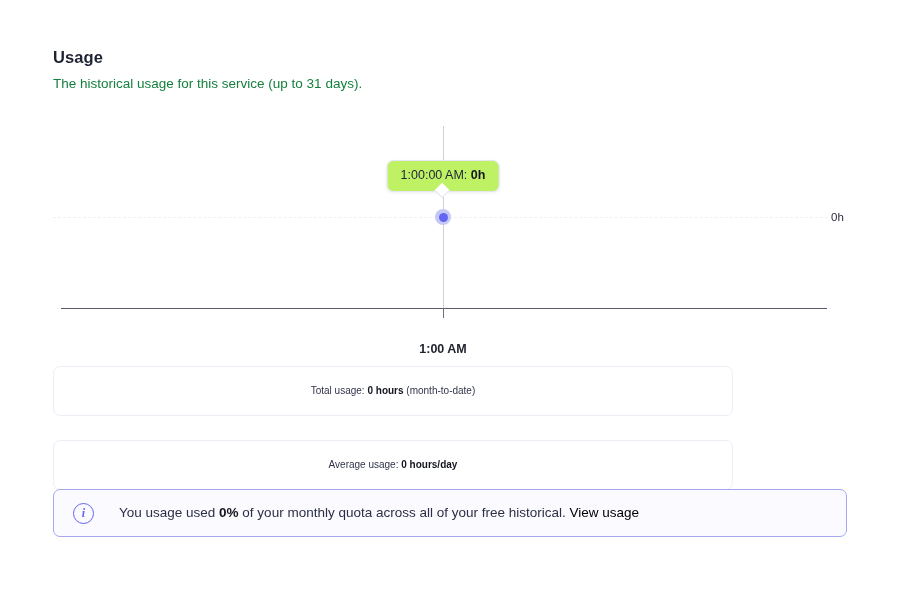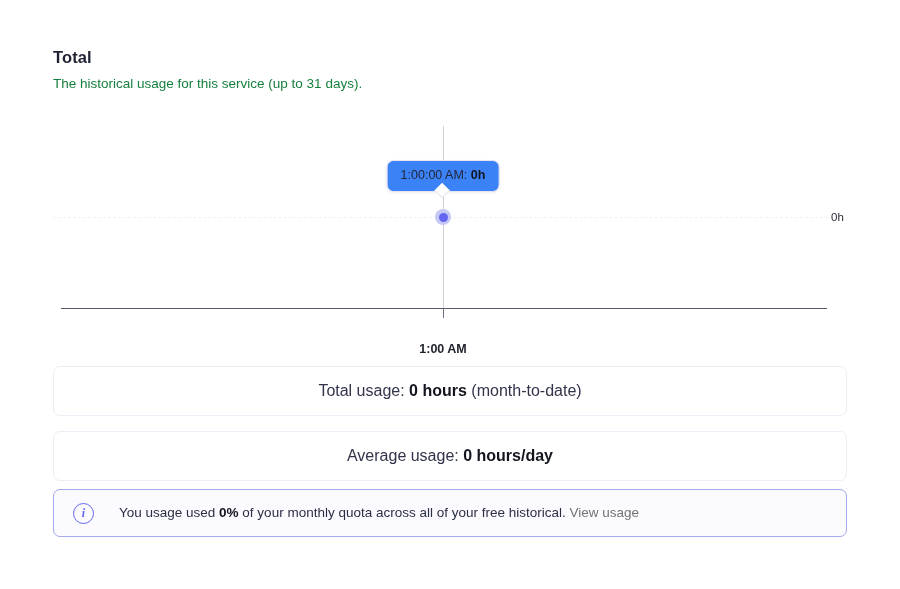--- a/index.html
+++ b/index.html
@@ -139,21 +139,21 @@
     border-radius: 50%;
     background: #6366f1;
   }
 
   
   .tooltip {
     position: absolute;
     left: 390px;
     top: 74px;
     transform: translate(-50%, -100%);
-    background: #3b82f6;
+    background: #bef264;
     border: 1px solid #e5e6f2;
     border-radius: 7px;
     box-shadow: 0 1px 3px rgba(30,32,60,0.07);
     padding: 7px 13px 8px 13px;
     font-size: 12.5px;
     color: #23263a;
     white-space: nowrap;
     line-height: 15px;
   }
   .tooltip b {
@@ -170,39 +170,39 @@
     background: #ffffff;
     border-right: 1px solid #e5e6f2;
     border-bottom: 1px solid #e5e6f2;
     transform: rotate(45deg);
   }
 
   
   .stat-card {
     position: absolute;
     left: 53px;
-    width: 794px;
+    width: 680px;
     height: 50px;
     box-sizing: border-box;
     border: 1px solid #eceef6;
     border-radius: 7px;
     background: #ffffff;
     display: flex;
     align-items: center;
     justify-content: center;
-    font-size: 16px;
+    font-size: 10px;
     color: #31344a;
     line-height: 18px;
   }
   .stat-card b {
     font-weight: 700;
     color: #14161f;
   }
   #card-total { top: 366px; }
-  #card-average { top: 431px; }
+  #card-average { top: 440px; }
 
   .stat-text {
     display: inline-block;
     white-space: nowrap;
   }
 
   
   .banner {
     position: absolute;
     left: 53px;
@@ -238,32 +238,32 @@
     font-size: 13.5px;
     color: #2c2f44;
     line-height: 18px;
     white-space: nowrap;
   }
   .banner-text b {
     font-weight: 700;
     color: #14161f;
   }
   .banner-link {
-    color: #737373;
+    color: #000000;
     text-decoration: none;
     cursor: pointer;
     text-align: right;
   }
 </style>
 </head>
 <body>
 
 <div class="page">
 
-  <div class="page-title">Total</div>
+  <div class="page-title">Usage</div>
   <div class="page-subtitle">The historical usage for this service (up to 31 days).</div>
 
   <div class="chart">
 
     <div class="gridline"></div>
     <div class="gridline-label">0h</div>
 
     <div class="crosshair"></div>
 
     <div class="axis-line"></div>

